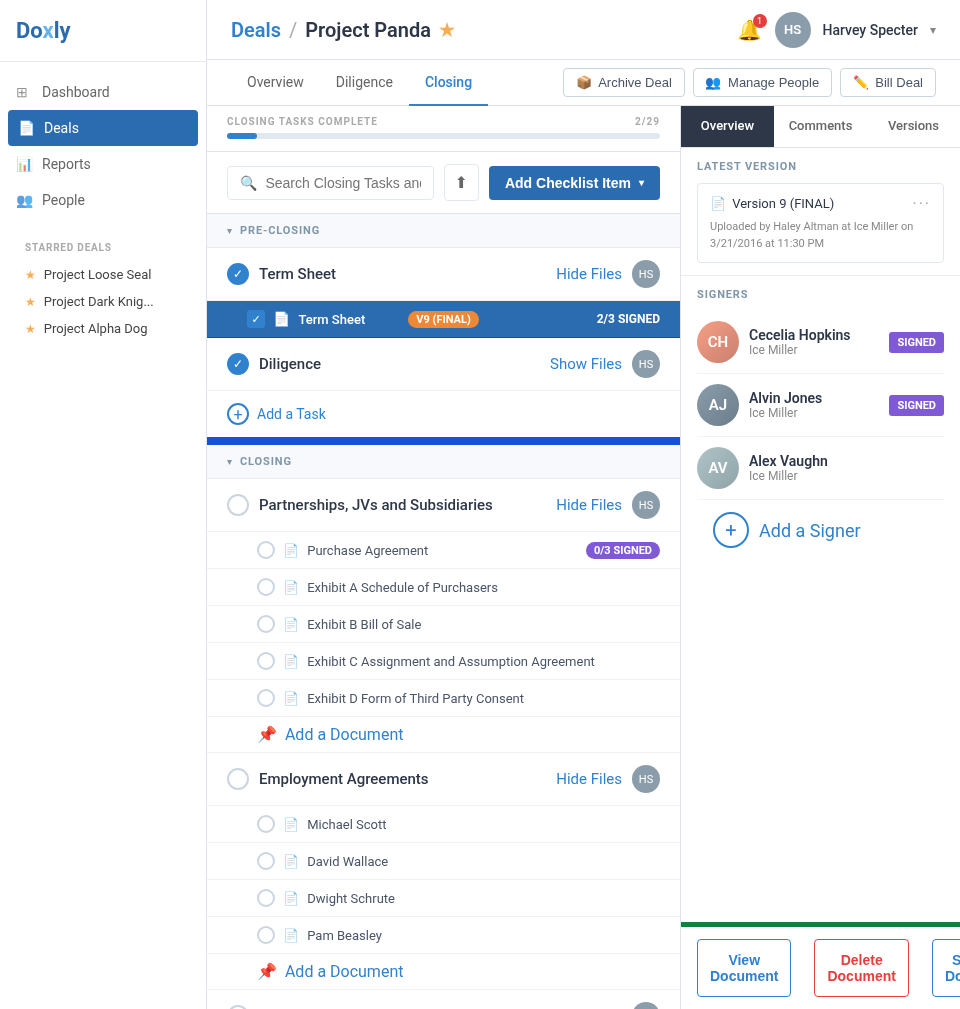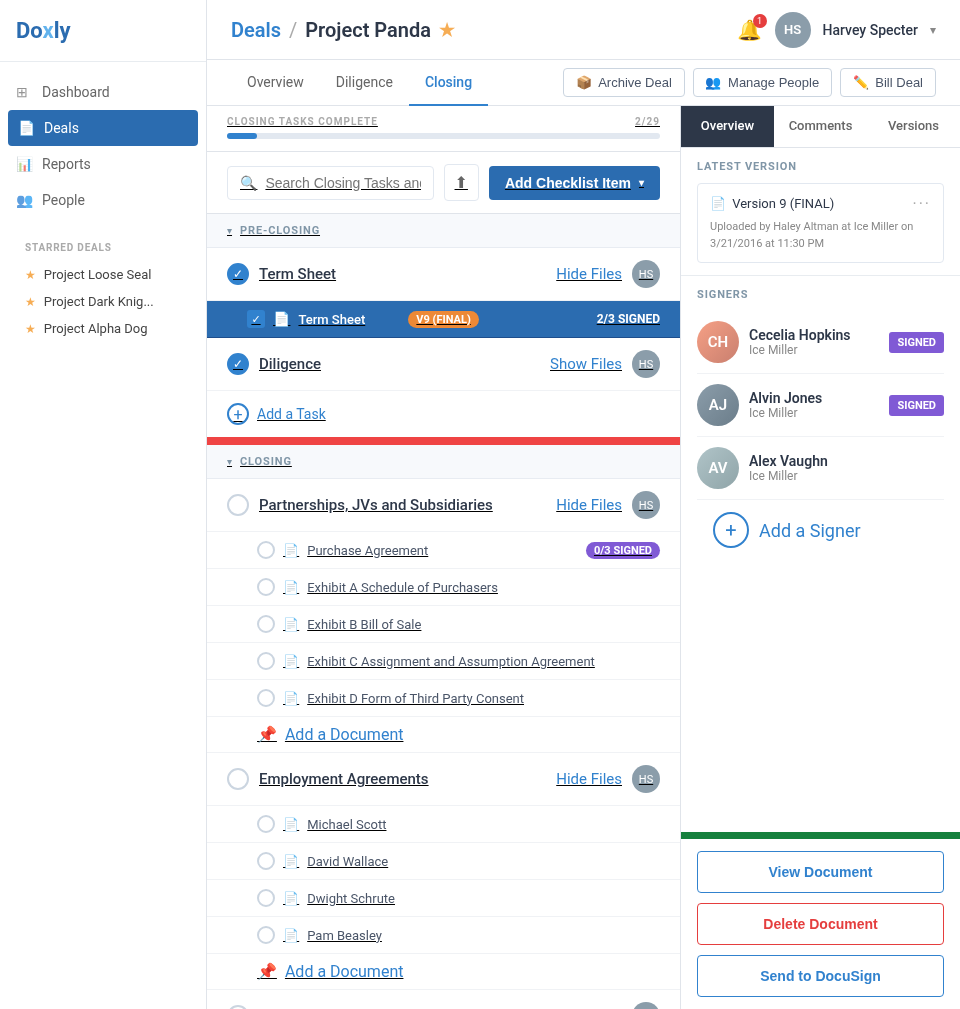--- a/index.html
+++ b/index.html
@@ -38,21 +38,21 @@
     .tabs { display: flex; gap: 0; }
     .tab { padding: 14px 16px; font-size: 14px; color: #666; cursor: pointer; border-bottom: 2px solid transparent; margin-bottom: -1px; }
     .tab.active { color: #3182ce; border-bottom-color: #3182ce; font-weight: 500; }
     .tab-actions { display: flex; gap: 8px; }
     .btn-outline { display: flex; align-items: center; gap: 6px; padding: 6px 12px; border: 1px solid #cbd5e0; border-radius: 4px; background: #fff; font-size: 13px; color: #4a5568; cursor: pointer; }
 
     
     .content { display: flex; flex: 1; overflow: hidden; }
 
     
-    .left-panel { flex: 1; overflow-y: auto; background: #ef4444; text-decoration: underline; }
+    .left-panel { flex: 1; overflow-y: auto; background: #1d4ed8; }
 
     
     .progress-section { background: #fff; padding: 10px 20px 12px; margin-bottom: 0; border-bottom: 1px solid #e0e4ea; }
     .progress-label { font-size: 10px; font-weight: 700; color: #aaa; letter-spacing: 0.1em; display: flex; justify-content: space-between; align-items: center; margin-bottom: 6px; }
     .progress-bar-bg { background: #e2e8f0; height: 6px; border-radius: 3px; }
     .progress-bar-fill { background: #3182ce; height: 6px; border-radius: 3px; width: 7%; }
 
     
     .search-row { background: #fff; padding: 12px 20px; display: flex; align-items: center; gap: 10px; border-bottom: 1px solid #e0e4ea; }
     .search-input-wrap { flex: 1; display: flex; align-items: center; gap: 8px; border: 1px solid #e2e8f0; border-radius: 4px; padding: 8px 12px; background: #fff; }
@@ -130,21 +130,21 @@
     .signer-info { flex: 1; }
     .signer-name { font-size: 14px; font-weight: 600; color: #2d3748; }
     .signer-company { font-size: 12px; color: #888; }
     .signed-badge { background: #805ad5; color: #fff; font-size: 11px; font-weight: 700; padding: 4px 8px; border-radius: 3px; }
 
     .add-signer-row { display: flex; align-items: center; gap: 10px; padding: 12px 16px; cursor: pointer; }
     .add-signer-circle { width: 36px; height: 36px; border-radius: 50%; border: 2px solid #3182ce; display: flex; align-items: center; justify-content: center; color: #3182ce; font-size: 20px; }
     .add-signer-text { font-size: 18px; color: #3182ce; }
 
     
-    .action-buttons { padding: 12px 16px; border-top: 7px solid #15803d; margin-top: auto; display: flex; flex-direction: column; gap: 10px; }
+    .action-buttons { padding: 12px 16px; border-top: 5px solid #15803d; margin-top: auto; display: flex; flex-direction: row; gap: 23px; }
     .action-btn { width: 100%; padding: 12px; border-radius: 4px; font-size: 14px; font-weight: 600; cursor: pointer; text-align: center; }
     .action-btn-outline-blue { border: 1px solid #3182ce; background: #fff; color: #3182ce; }
     .action-btn-outline-dark { border: 1px solid #3182ce; background: #fff; color: #3182ce; }
     .action-btn-red { border: 1px solid #e53e3e; background: #fff; color: #e53e3e; }
   </style>
 </head>
 <body>
 
 <div class="sidebar">
   <div class="sidebar-logo">

